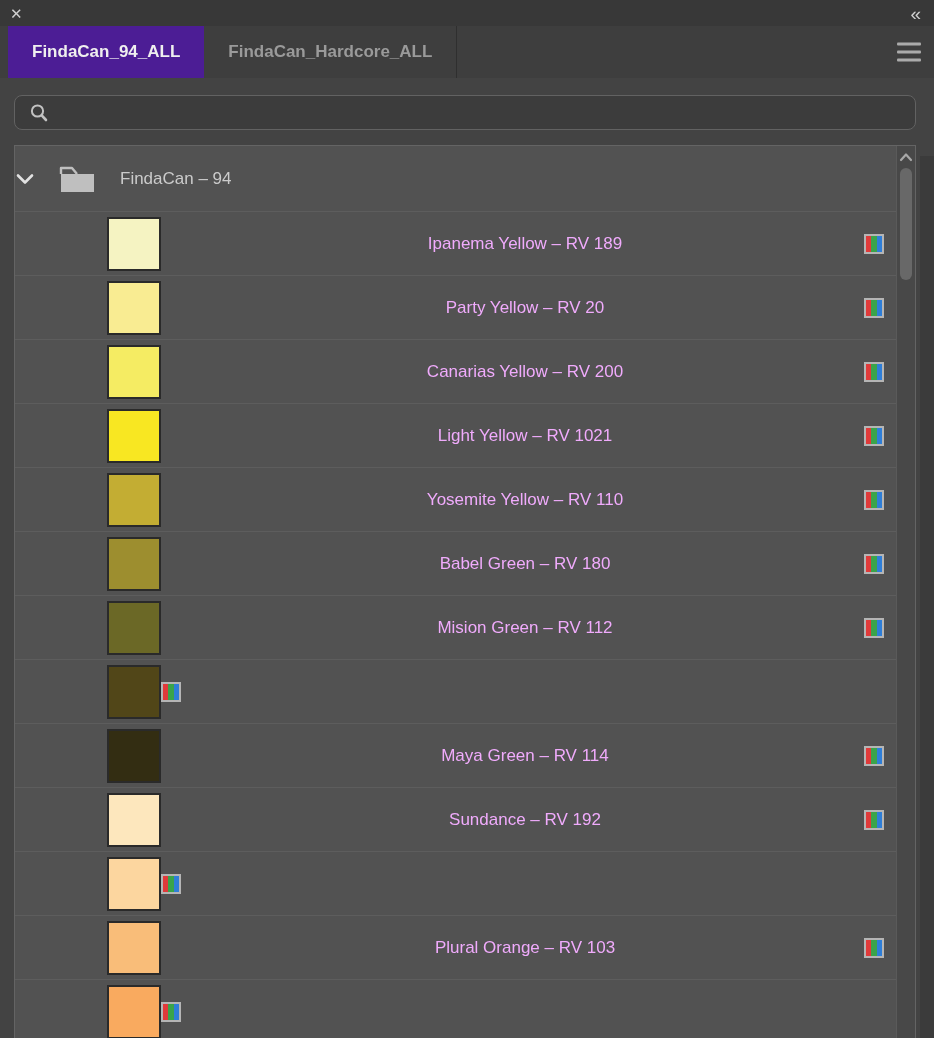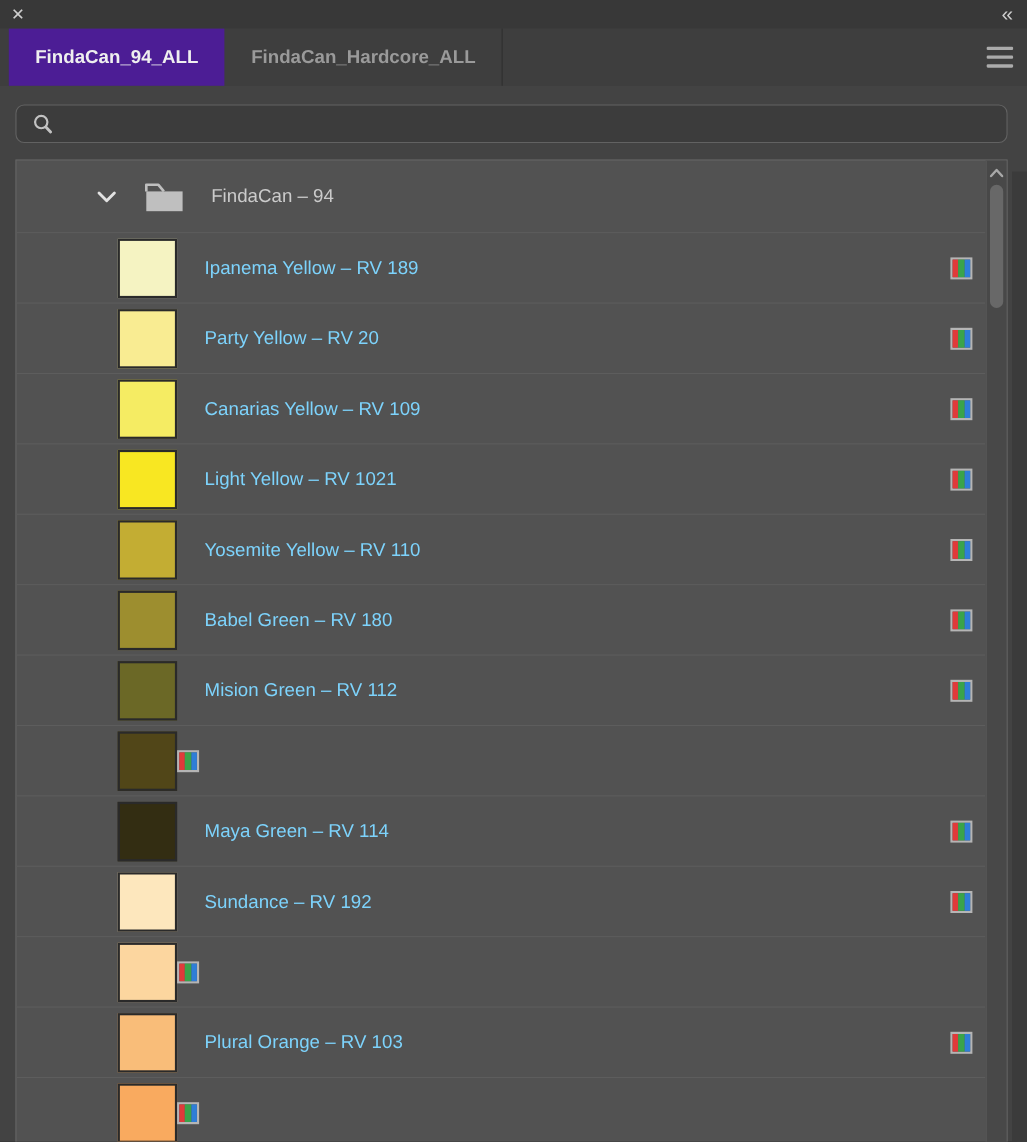--- a/index.html
+++ b/index.html
@@ -43,33 +43,33 @@
     flex:1;background:transparent;border:none;outline:none;color:#dddddd;
     font-size:16px;margin-left:10px;font-family:"Liberation Sans",sans-serif;
   }
   
   .listbox{
     position:relative;z-index:1;margin-top:15px;height:905px;
     background:#525252;border:1px solid #646464;
   }
   .rows{position:absolute;left:0;top:0;right:19px;bottom:0;overflow:hidden;}
   .folder-row{
-    display:flex;align-items:center;height:65px;padding-left:29px;cursor:pointer;margin-left:44px;
+    display:flex;align-items:center;height:65px;padding-left:1px;cursor:pointer;
   }
   .folder-row .chev{flex:0 0 auto;}
   .folder-row .folder{flex:0 0 auto;margin-left:25px;}
   .folder-label{color:#cbcbcb;font-size:17px;margin-left:24px;}
   .row{
     display:flex;align-items:center;height:64px;border-top:1px solid #5d5d5d;
     padding-left:92px;cursor:pointer;
   }
   .swatch{
     flex:0 0 auto;width:54px;height:54px;border:2px solid #2a2a2a;
   }
-  .row .label{color:#7dd3fc;font-size:17px;margin-left:25px;flex:1 1 auto;}
+  .row .label{color:#f0abfc;font-size:17px;margin-left:25px;flex:1 1 auto;text-align:center;}
   .rgbicon{
     flex:0 0 auto;display:flex;width:20px;height:20px;margin-right:12px;
     border:2px solid #b5b5b5;
   }
   .rgbicon i{flex:1 1 0;display:block;height:100%;}
   
   .scrollbar{
     position:absolute;top:0;right:0;bottom:0;width:19px;
     background:#484848;border-left:1px solid #5a5a5a;
   }
@@ -142,21 +142,21 @@
     <span class="label">Party Yellow – RV 20</span>
     <span class="rgbicon">
       <i style="background: rgb(224, 58, 58);"></i>
       <i style="background: rgb(58, 164, 74);"></i>
       <i style="background: rgb(46, 126, 216);"></i>
     </span>
   </div>
 
   <div class="row">
     <span class="swatch" style="background: rgb(245, 236, 99);"></span>
-    <span class="label">Canarias Yellow – RV 109</span>
+    <span class="label">Canarias Yellow – RV 200</span>
     <span class="rgbicon">
       <i style="background: rgb(224, 58, 58);"></i>
       <i style="background: rgb(58, 164, 74);"></i>
       <i style="background: rgb(46, 126, 216);"></i>
     </span>
   </div>
 
   <div class="row">
     <span class="swatch" style="background: rgb(248, 231, 34);"></span>
     <span class="label">Light Yellow – RV 1021</span>

